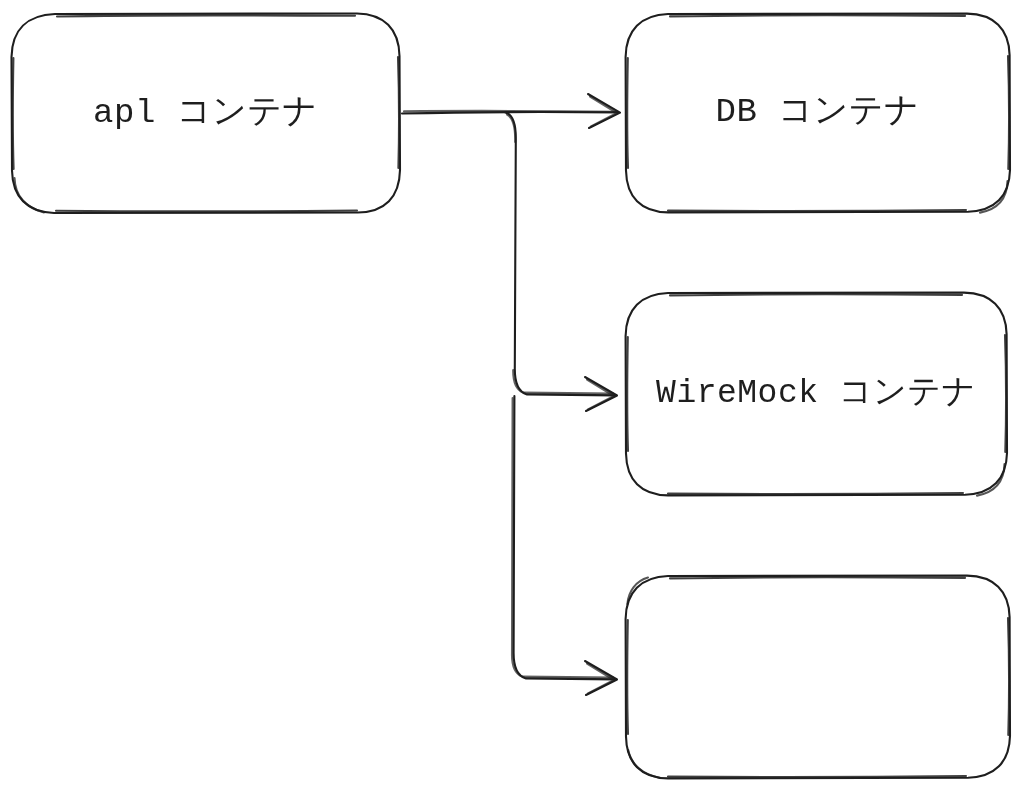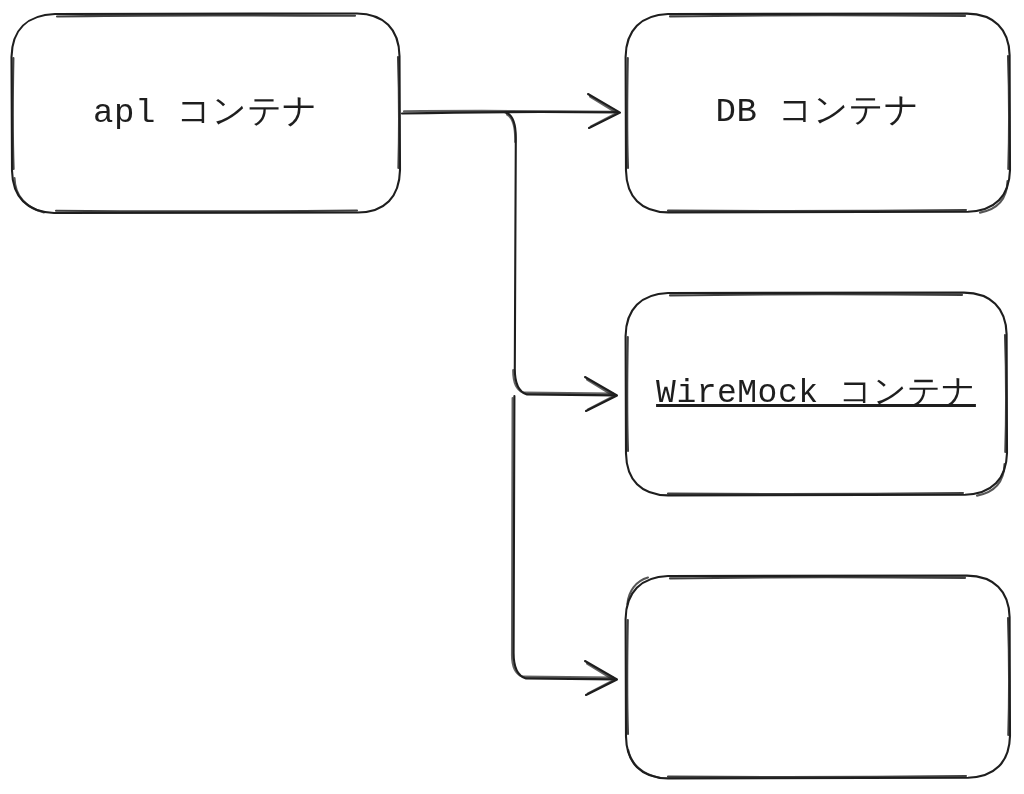--- a/index.html
+++ b/index.html
@@ -46,21 +46,21 @@
   }
   .node-text {
     font-family: "Liberation Mono", "DejaVu Sans Mono", monospace;
     color: #1e1e1e;
     white-space: nowrap;
     letter-spacing: 0.5px;
     text-align: center;
     line-height: 1.2;
   }
   .node-text.size-lg { font-size: 34px; }
-  .node-text.size-md { font-size: 33px; text-decoration: underline; }
+  .node-text.size-md { font-size: 33px; }
 </style>
 </head>
 <body>
 
 <div id="canvas-root">
 
   <svg id="sketch-layer" viewBox="0 0 1024 794" xmlns="http://www.w3.org/2000/svg">
 
     <g fill="none" stroke="#1e1e1e" stroke-width="2.1" stroke-linecap="round" stroke-linejoin="round">
       <path d="M 55 14 L 357 13.5 C 384 14 399 29 399.5 56 L 400 170 C 399.5 197 385 212 358 212.5 L 54 213 C 27 212 12.5 197 12 170.5 L 11.5 57 C 12 30 27 15 55 14"></path>

